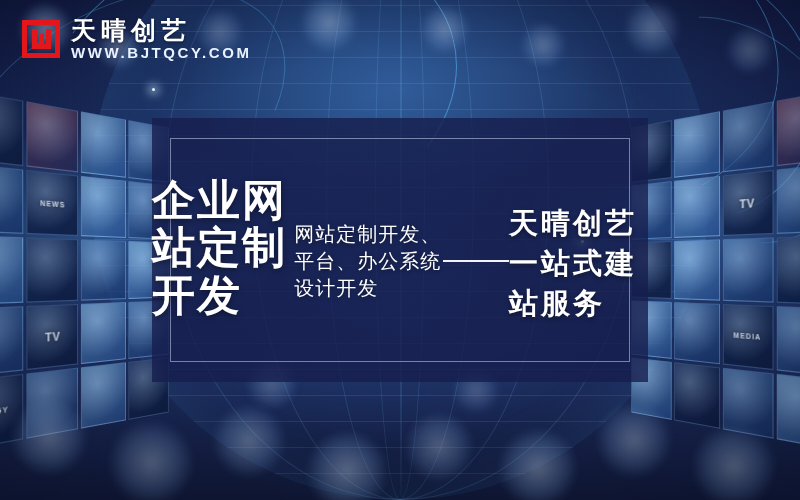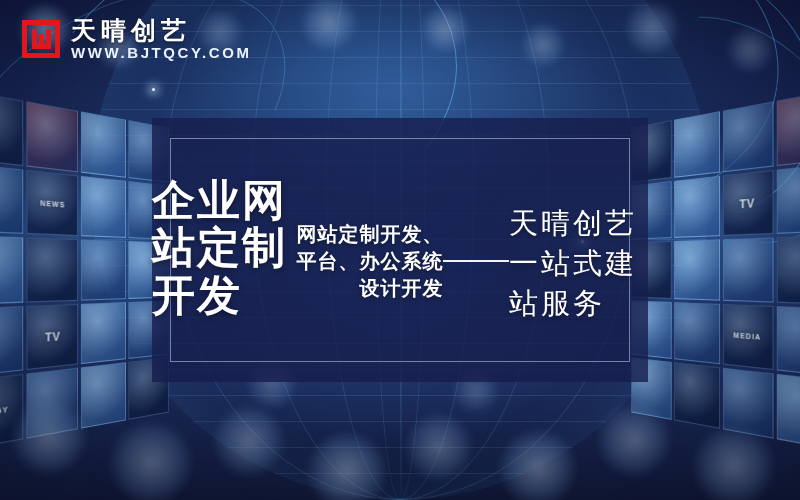--- a/index.html
+++ b/index.html
@@ -126,30 +126,29 @@
     position:absolute; inset:0; display:flex; flex-direction:row;
     align-items:center; justify-content:center; gap:0;
   }
   .title-cn{
     color:#ffffff; font-family:"DejaVu Serif", serif; font-weight:bold;
     font-size:43px; letter-spacing:2px; line-height:1.1;
     text-shadow:0 2px 6px rgba(0,0,0,.45);
     margin-top:-4px;
   }
   .subtitle-cn{
-    color:#ffffff; font-family:"Liberation Sans",sans-serif; font-weight:bold;
+    color:#ffffff; font-family:"Liberation Sans",sans-serif; font-weight:normal;
     font-size:20px; letter-spacing:1px; margin-top:22px;
     text-shadow:0 1px 4px rgba(0,0,0,.45);
-    text-align:right;
   }
   .divider{
     width:166px; height:2px; background:#ffffff; margin-top:22px; opacity:.95;
   }
   .tagline-cn{
-    color:#ffffff; font-family:"Liberation Sans",sans-serif; font-weight:normal;
+    color:#ffffff; font-family:"Liberation Sans",sans-serif; font-weight:bold;
     font-size:29px; letter-spacing:3px; margin-top:28px;
     text-shadow:0 2px 5px rgba(0,0,0,.45);
   }
 </style>
 </head>
 <body>
 
 <div class="banner">
 
   <div class="bg-base"></div>

